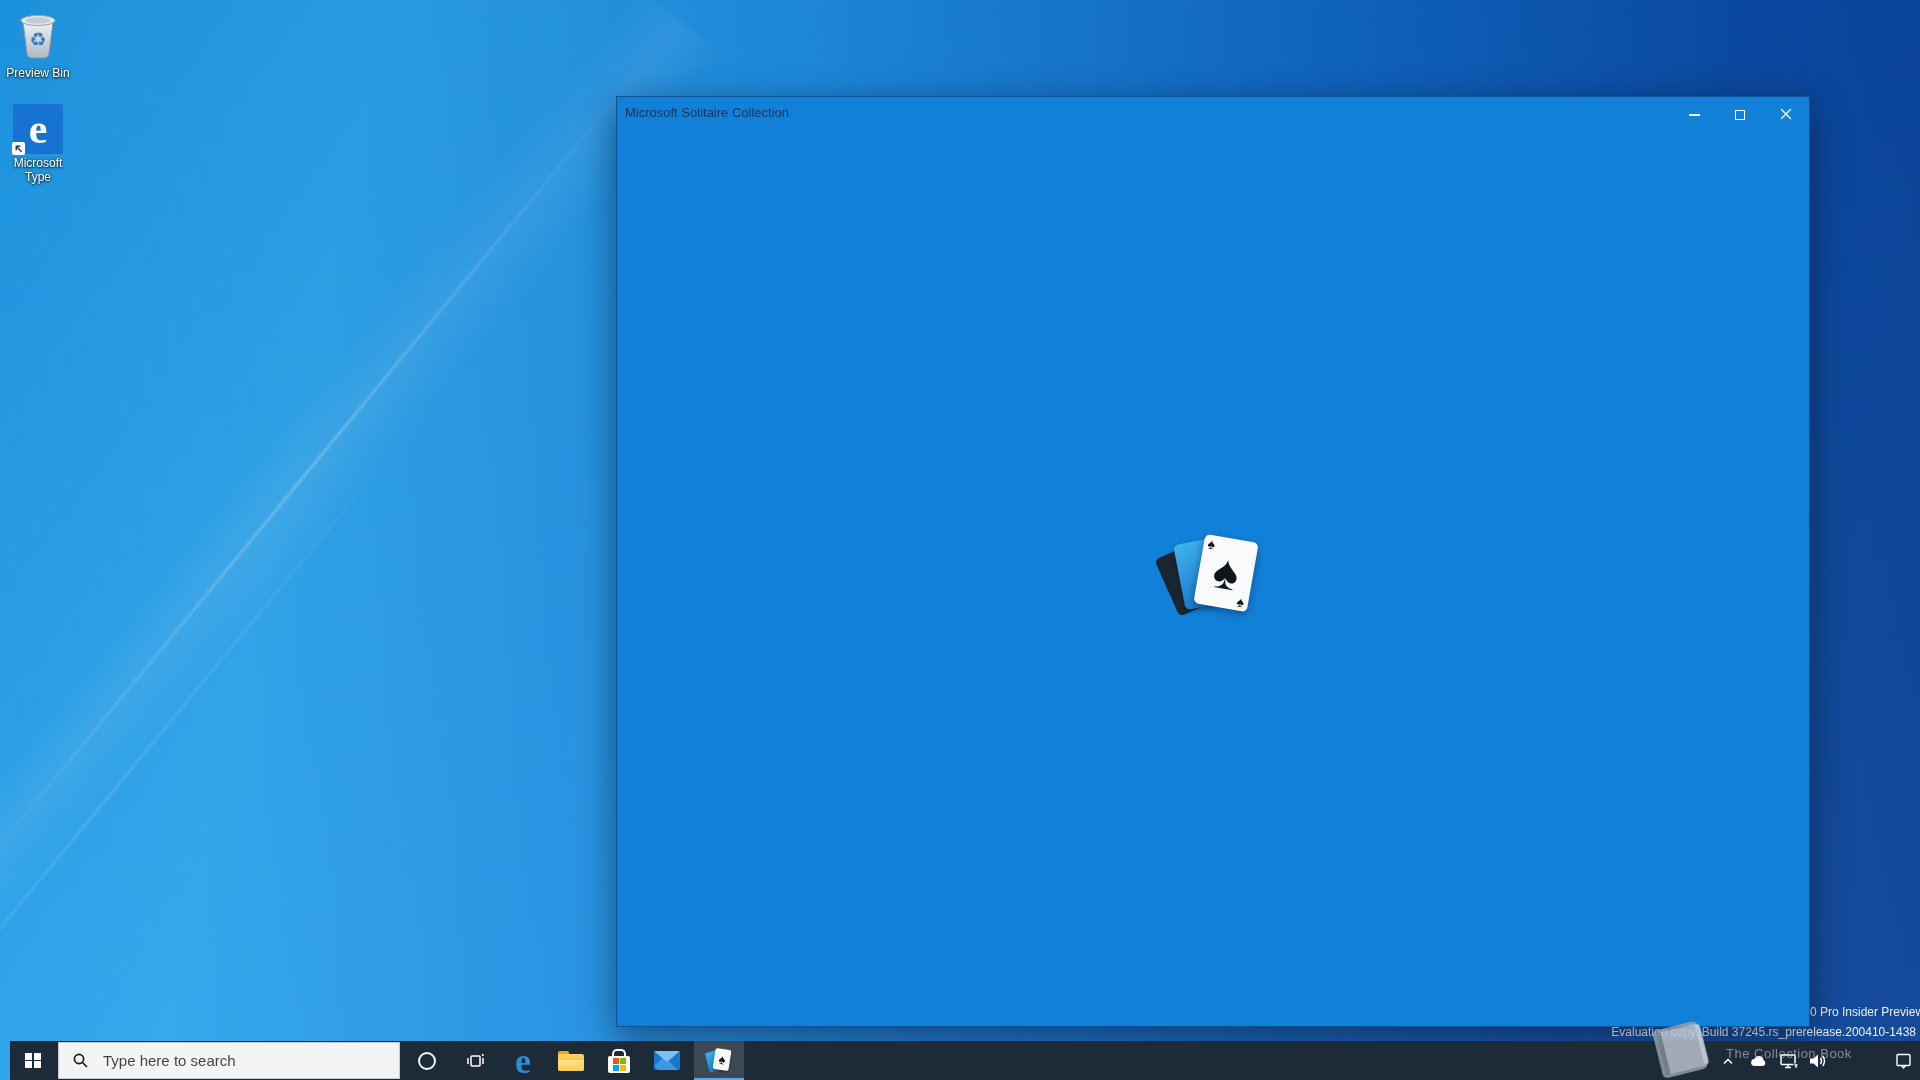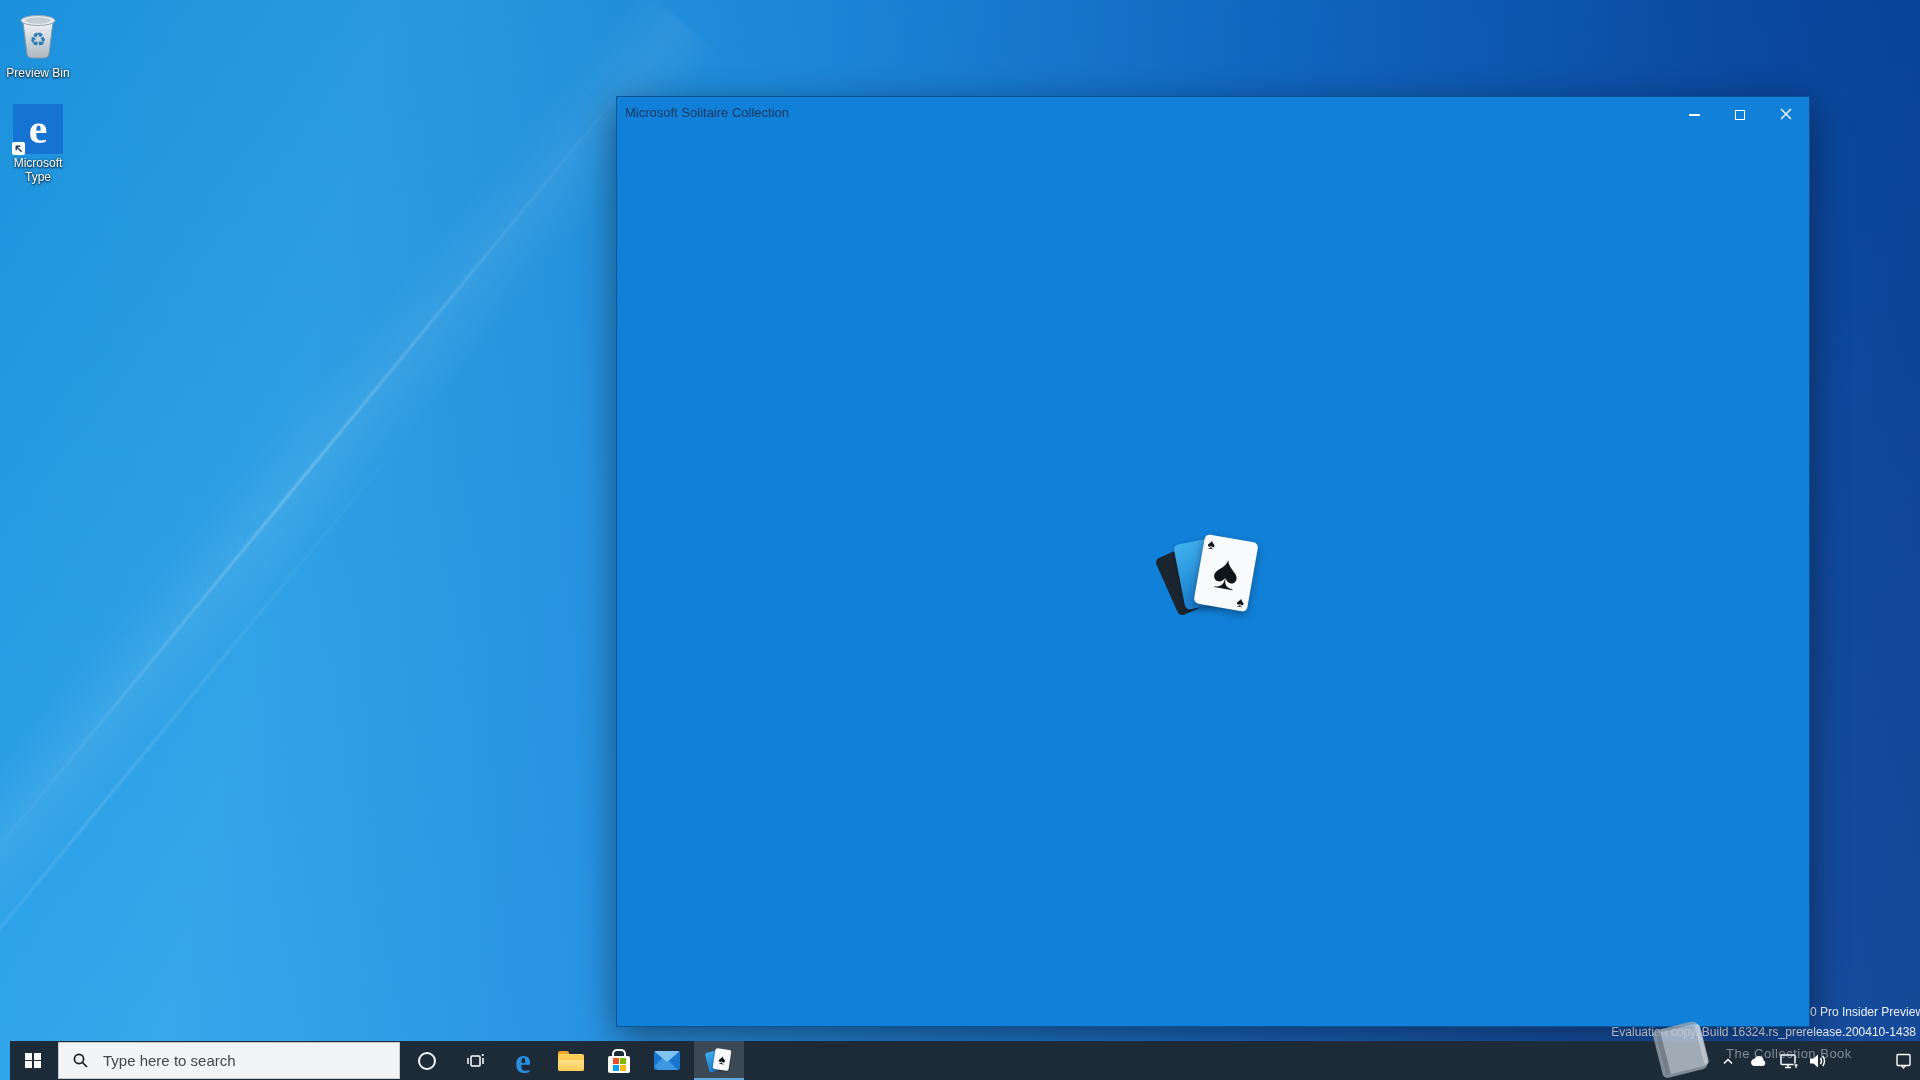--- a/index.html
+++ b/index.html
@@ -145,21 +145,21 @@
       <svg width="9" height="9" viewBox="0 0 10 10">
         <path d="M8.5,8.5 L3.5,3.5" stroke="#1f3a5f" stroke-width="1.6"></path>
         <path d="M2.5,7 L2.5,2.5 L7,2.5" fill="none" stroke="#1f3a5f" stroke-width="1.6"></path>
       </svg>
     </span>
   </div>
   <div class="lbl">Microsoft Type</div>
 </div>
 
 <div class="wm-eval wm-line1">0 Pro Insider Preview</div>
-<div class="wm-eval wm-line2">Evaluation copy. Build 16324.rs_prerelease.200410-1438</div>
+<div class="wm-eval wm-line2">Evaluation copy. Build 37245.rs_prerelease.200410-1438</div>
 
 <div class="win">
   <div class="titlebar">
     <span class="title">Microsoft Solitaire Collection</span>
     <div class="caption-btns">
       <div class="cap-btn">
         <span class="glyph-min"></span>
       </div>
       <div class="cap-btn">
         <span class="glyph-max"></span>

